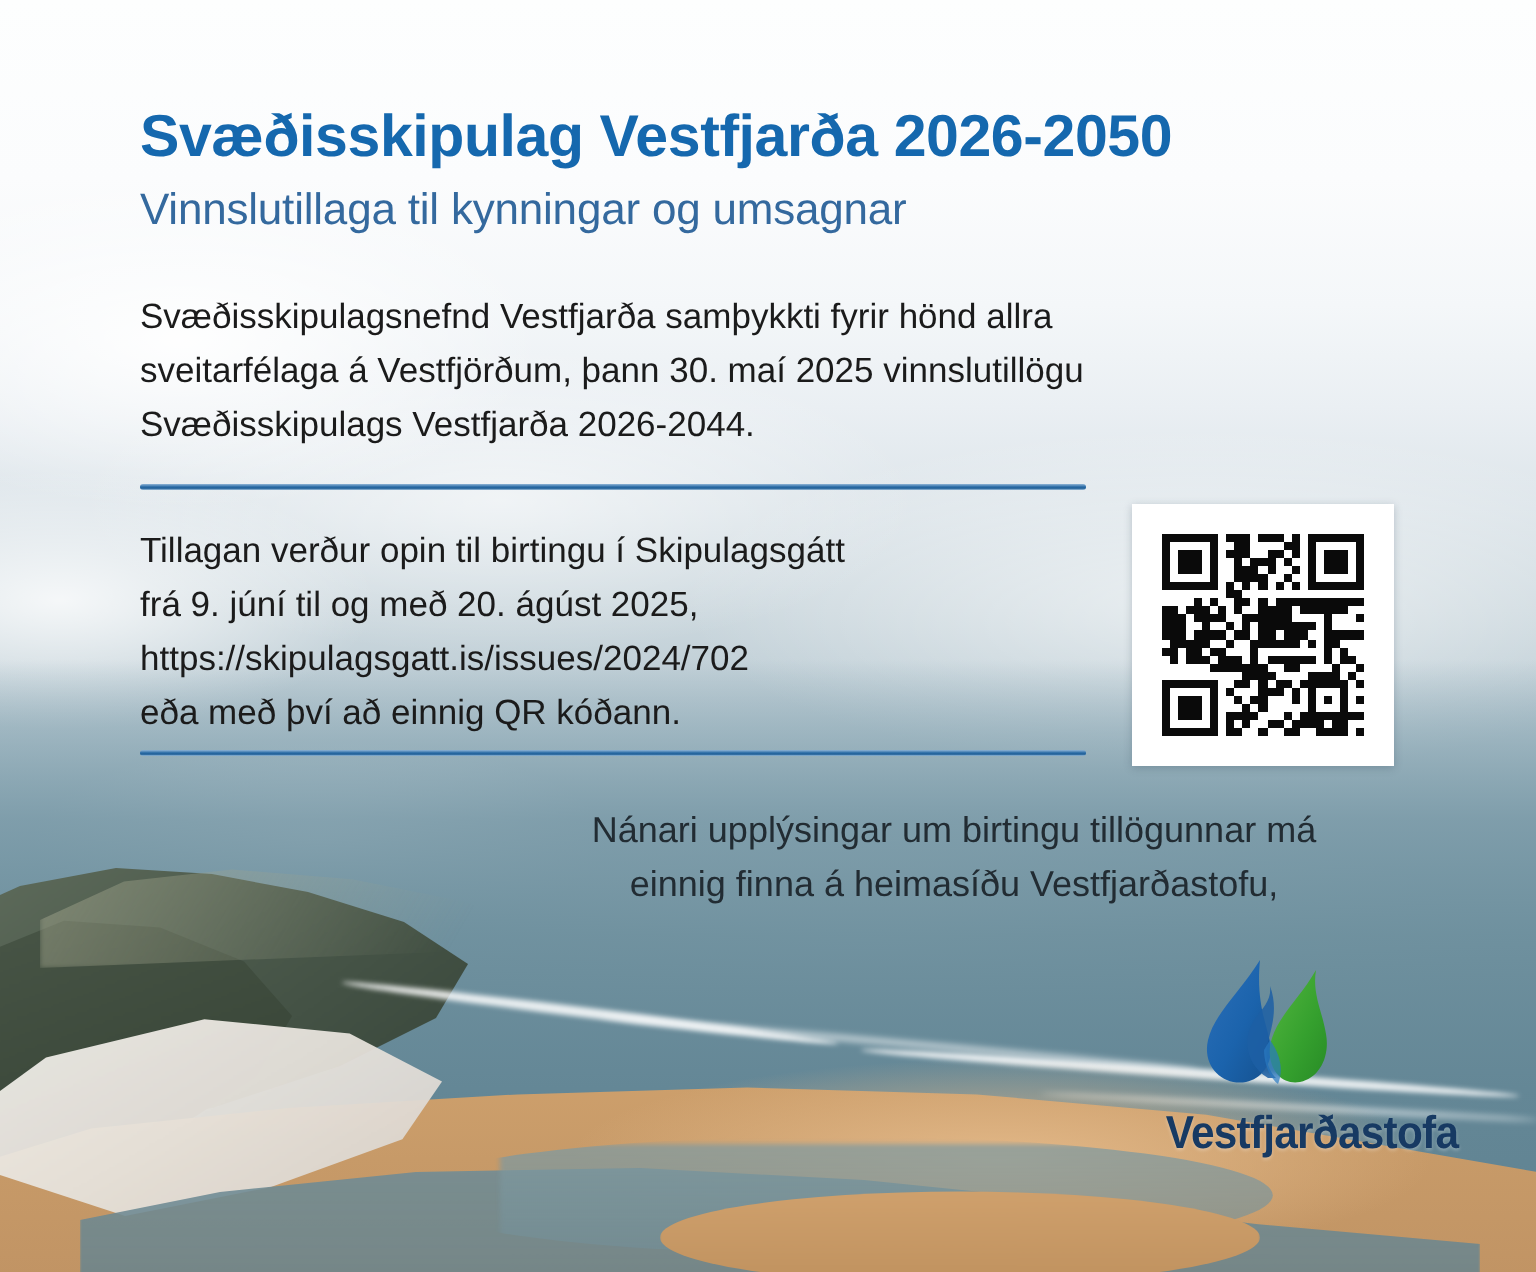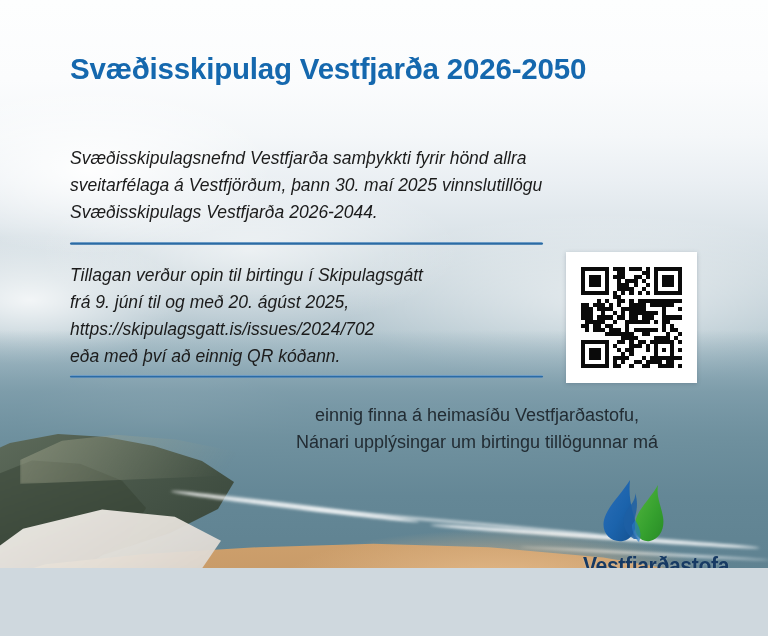--- a/index.html
+++ b/index.html
@@ -3,21 +3,21 @@
 <meta charset="utf-8">
 <title>Svæðisskipulag Vestfjarða 2026-2050</title>
 <style>
   html,body{margin:0;padding:0;}
   body{
     width:768px;height:636px;overflow:hidden;
     font-family:"Liberation Sans","DejaVu Sans",sans-serif;
     background:#cfd8de;
   }
   #poster{
-    position:relative;width:768px;height:568px;overflow:hidden;
+    position:relative;width:768px;height:636px;overflow:hidden;
     background:#86efac;
   }
 
   
   .photo{position:absolute;inset:0;overflow:hidden;}
 
   
   .layer-sky{
     position:absolute;inset:0;
     background:
@@ -131,21 +131,21 @@
     font-size:22px;font-weight:normal;letter-spacing:-.1px;
     color:#34699E;white-space:nowrap;
   }
 
   .para{
     position:absolute;color:#1b1b1b;font-size:17.5px;line-height:27px;
   }
   #para-approval{left:70px;top:145px;width:640px;}
   #para-consult{left:70px;top:262px;width:480px;}
 
-  .para .ln{display:block;white-space:nowrap;font-style:italic;}
+  .para .ln{display:block;white-space:nowrap;}
 
   .rule{
     position:absolute;left:70px;width:473px;height:3px;
     background:linear-gradient(to bottom,#8fb4d6 0%,#2f6fa8 45%,#1d5d96 70%,#9dbfdd 100%);
     border-radius:2px;
   }
   #rule-top{top:242px;}
   #rule-bottom{top:375px;}
 
   .para-center{
@@ -200,40 +200,41 @@
     <div class="sand-bright"></div>
     <div class="flat"></div>
     <div class="lagoon"></div>
     <div class="lagoon2"></div>
     <div class="sandbar"></div>
   </div>
 
   <div class="content">
 
     <div class="title">Svæðisskipulag Vestfjarða 2026-2050</div>
+    <div class="subtitle">Vinnslutillaga til kynningar og umsagnar</div>
 
     <div class="para" id="para-approval">
       <span class="ln">Svæðisskipulagsnefnd Vestfjarða samþykkti fyrir hönd allra</span>
       <span class="ln">sveitarfélaga á Vestfjörðum, þann 30. maí 2025 vinnslutillögu</span>
       <span class="ln">Svæðisskipulags Vestfjarða 2026-2044.</span>
     </div>
 
     <div class="rule" id="rule-top"></div>
     <div class="rule" id="rule-bottom"></div>
 
     <div class="para" id="para-consult">
       <span class="ln">Tillagan verður opin til birtingu í Skipulagsgátt</span>
       <span class="ln">frá 9. júní til og með 20. ágúst  2025,</span>
       <span class="ln">https://skipulagsgatt.is/issues/2024/702</span>
       <span class="ln">eða með því að einnig QR kóðann.</span>
     </div>
 
     <div class="para-center">
+      <span class="ln">Nánari upplýsingar um birtingu tillögunnar má</span>
       <span class="ln">einnig finna á heimasíðu Vestfjarðastofu,</span>
-      <span class="ln">Nánari upplýsingar um birtingu tillögunnar má</span>
     </div>
 
     <div class="qr-card">
       <div class="qr-grid" id="qr-grid">
           <i class="on"></i>
           <i class="on"></i>
           <i class="on"></i>
           <i class="on"></i>
           <i class="on"></i>
           <i class="on"></i>

